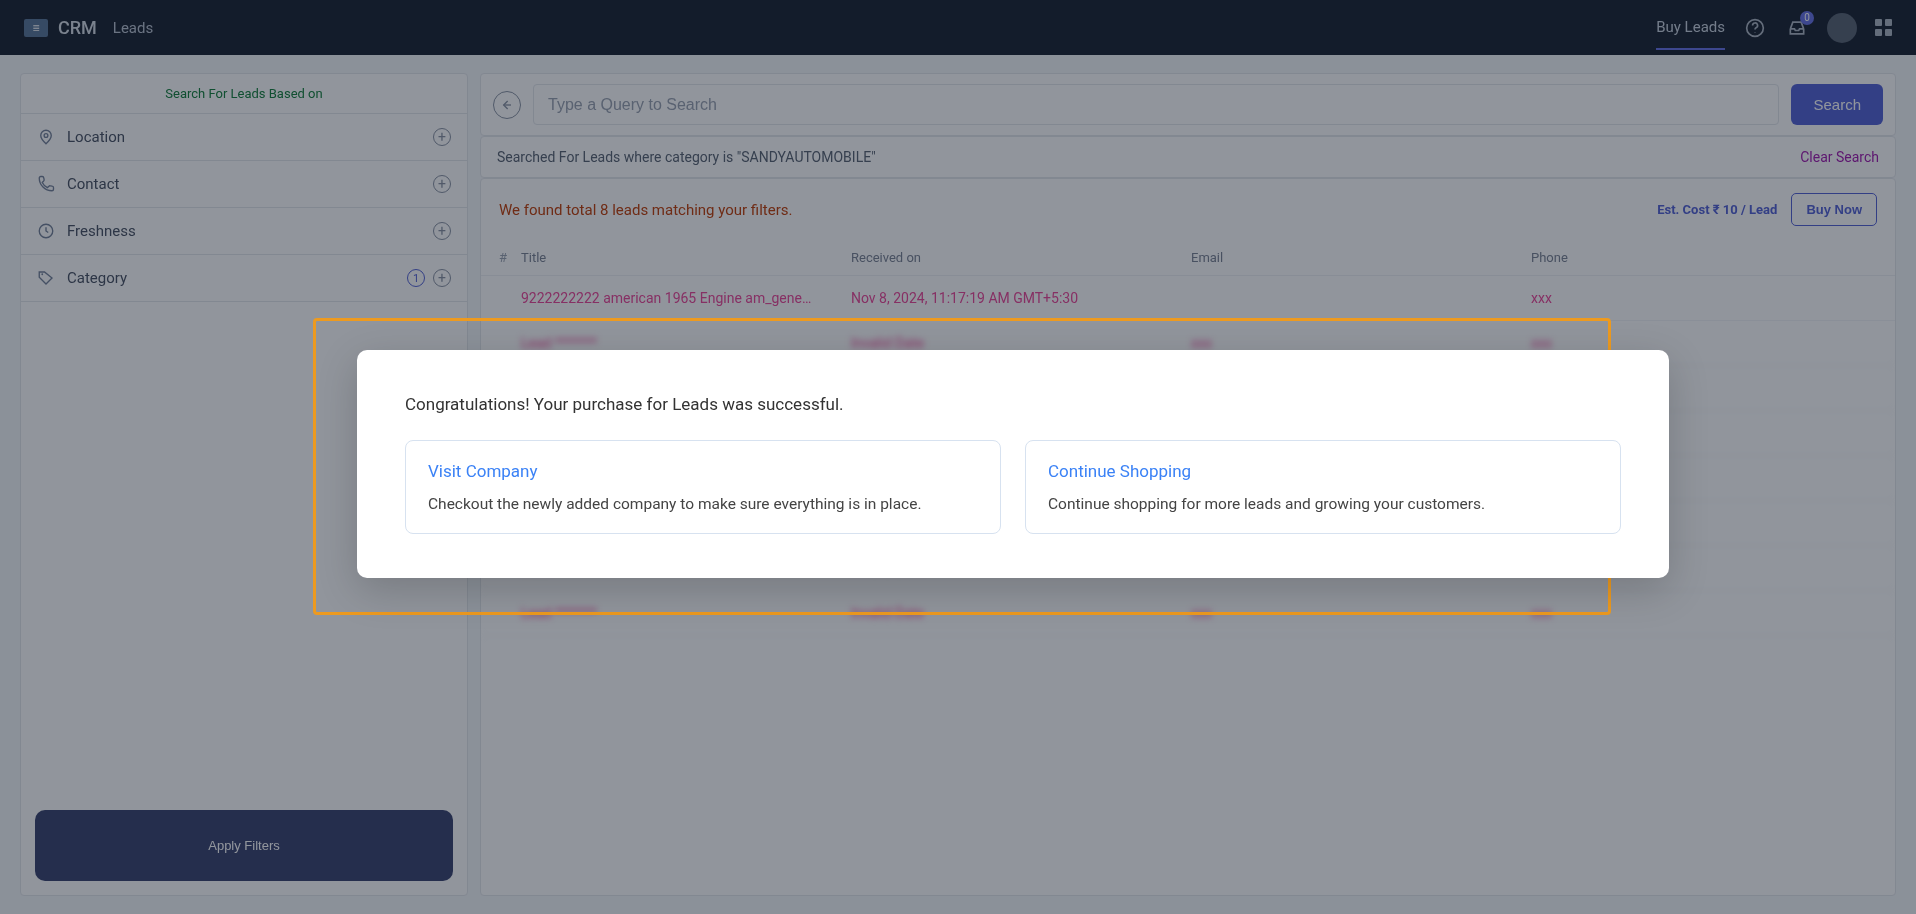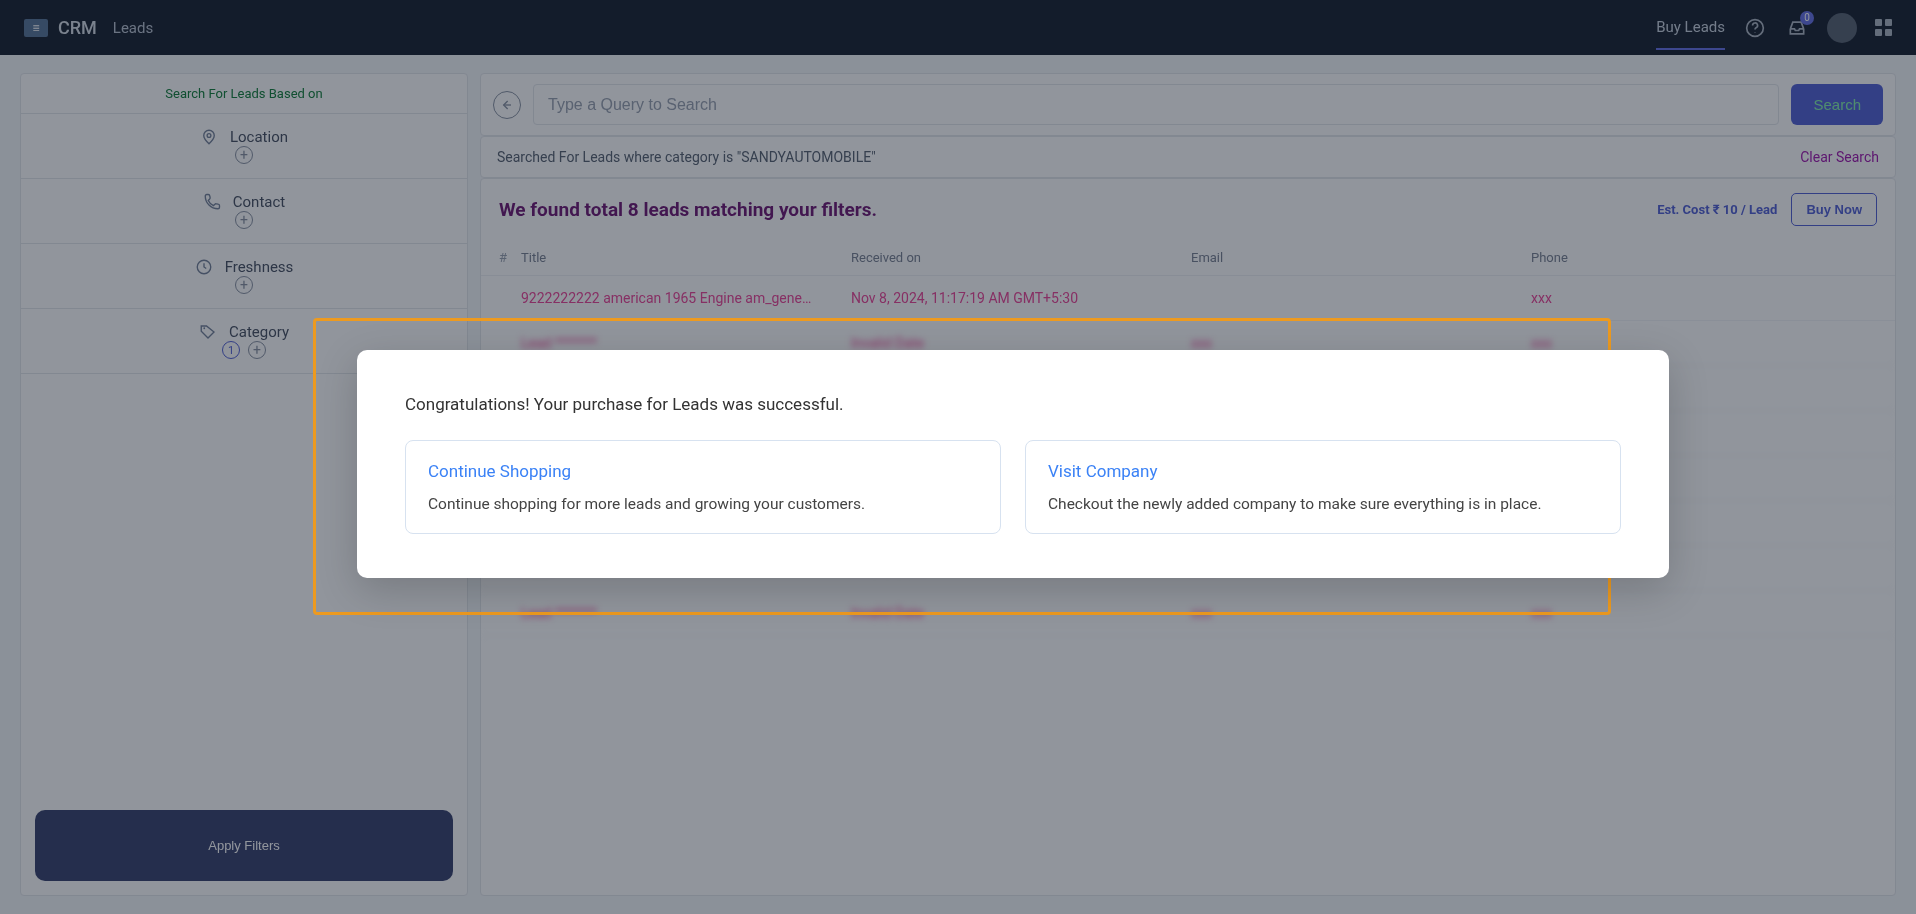--- a/index.html
+++ b/index.html
@@ -21,46 +21,46 @@
   .avatar { width: 30px; height: 30px; border-radius: 50%; background: #5a6473; cursor:pointer;}
   .grid-icon { display:grid; grid-template-columns: repeat(2,7px); grid-template-rows: repeat(2,7px); gap:3px; cursor:pointer;}
   .grid-icon div { background:#aeb7c4; border-radius:1px;}
 
   
   .main { display: flex; height: calc(100% - 55px); padding: 18px 20px; gap: 12px; }
 
   
   .sidebar { width: 448px; background: #fff; border: 1px solid #e4e7ec; border-radius: 4px; display: flex; flex-direction: column; position: relative; }
   .sidebar-title { text-align: center; font-size: 13px; color: #15803d; padding: 12px 0; border-bottom: 1px solid #e4e7ec; }
-  .filter-row { display: flex; align-items: center; justify-content: space-between; padding: 14px 16px; border-bottom: 1px solid #e4e7ec; cursor:pointer;flex-direction:column;}
+  .filter-row { display: flex; align-items: center; justify-content: space-between; padding: 14px 16px; border-bottom: 1px solid #e4e7ec; cursor:pointer;}
   .filter-left { display: flex; align-items: center; gap: 12px; font-size: 15px; color: #4a5364; }
   .filter-icon { width: 18px; height: 18px; color:#758299; display:flex; align-items:center; justify-content:center;}
   .filter-icon svg { width:18px; height:18px; stroke:currentColor; fill:none; stroke-width:1.8;}
   .filter-right { display:flex; align-items:center; gap:8px;}
   .plus-circle { width: 18px; height: 18px; border: 1.5px solid #8a93a3; border-radius: 50%; display: flex; align-items: center; justify-content: center; color: #8a93a3; font-size: 14px; line-height: 1; }
   .count-badge { width: 18px; height: 18px; border: 1.5px solid #5563d6; border-radius: 50%; display: flex; align-items: center; justify-content: center; color: #5563d6; font-size: 11px;}
   .apply-btn-wrap { margin-top: auto; padding: 14px; }
   .apply-btn { width: 100%; background: #3b4470; color: #fff; border: none; border-radius: 10px; padding: 28px 0; font-size: 13px; cursor: pointer; }
 
   
   .content { flex: 1; display: flex; flex-direction: column; gap: 0; min-width:0;}
   .search-bar-row { display: flex; align-items: center; gap: 12px; background:#fff; border:1px solid #e4e7ec; border-radius:4px; padding: 10px 12px; }
   .back-circle { width:28px; height:28px; border:1.5px solid #8a93a3; border-radius:50%; display:flex; align-items:center; justify-content:center; color:#8a93a3; cursor:pointer; flex-shrink:0;}
   .back-circle svg { width:16px; height:16px; stroke:currentColor; fill:none; stroke-width:2;}
   .search-input-wrap { flex:1; border:1px solid #e4e7ec; border-radius:4px; padding: 10px 14px;}
   .search-input { width:100%; border:none; outline:none; font-size:16px; color:#333; }
   .search-input::placeholder { color:#9aa2b1;}
-  .search-btn { background:#5563d6; color:#86efac; border:none; border-radius:6px; padding: 12px 22px; font-size:15px; cursor:pointer;}
+  .search-btn { background:#5563d6; color:#ffffff; border:none; border-radius:6px; padding: 12px 22px; font-size:15px; cursor:pointer;}
 
   .searched-for-row { display:flex; justify-content:space-between; align-items:center; background:#fff; border:1px solid #e4e7ec; border-radius:4px; padding: 12px 16px; font-size:14px; color:#5a6473;}
   .clear-link { color:#a21caf; cursor:pointer; font-size:14px;}
 
   .results-card { flex:1; background:#fff; border:1px solid #e4e7ec; border-radius:4px; display:flex; flex-direction:column; overflow:hidden;}
   .results-header { display:flex; justify-content:space-between; align-items:center; padding: 14px 18px;}
-  .results-text { font-size:19px; font-weight:700; color:#701a75;}
+  .results-text { font-size:15px; font-weight:400; color:#c2410c;}
   .results-actions { display:flex; align-items:center; gap:14px;}
   .est-cost { color:#5563d6; font-size:13px; font-weight:700;}
   .buy-now-btn { border:1px solid #5563d6; background:#fff; color:#5563d6; border-radius:5px; padding: 8px 14px; font-size:13px; font-weight:600; cursor:pointer;}
 
   .table { flex:1; overflow:auto; }
   .table-header { display:flex; align-items:center; padding: 10px 18px; color:#7b8394; font-size:13px; border-bottom:1px solid #eef0f4;}
   .table-row { display:flex; align-items:center; padding: 14px 18px; font-size:14px; color:#ec4899; border-bottom:1px solid #f3f4f7;}
   .col-hash { width:22px; color:#9aa2b1;}
   .col-title { flex: 0 0 330px; overflow:hidden; text-overflow:ellipsis; white-space:nowrap;}
   .col-received { flex: 0 0 340px;}
@@ -278,22 +278,22 @@
     </div>
   </div>
 </div>
 
 <div class="overlay">
   <div class="highlight-border" id="highlight" style="left: 313px; top: 318px; width: 1298px; height: 297px;"></div>
   <div class="modal-abs">
     <div class="modal-title">Congratulations! Your purchase for Leads was successful.</div>
     <div class="cards-row">
       <div class="option-card">
+        <div class="option-title">Visit Company</div>
+        <div class="option-desc">Checkout the newly added company to make sure everything is in place.</div>
+      </div>
+      <div class="option-card">
         <div class="option-title">Continue Shopping</div>
         <div class="option-desc">Continue shopping for more leads and growing your customers.</div>
       </div>
-      <div class="option-card">
-        <div class="option-title">Visit Company</div>
-        <div class="option-desc">Checkout the newly added company to make sure everything is in place.</div>
-      </div>
     </div>
   </div>
 </div>
 
 </body></html>

